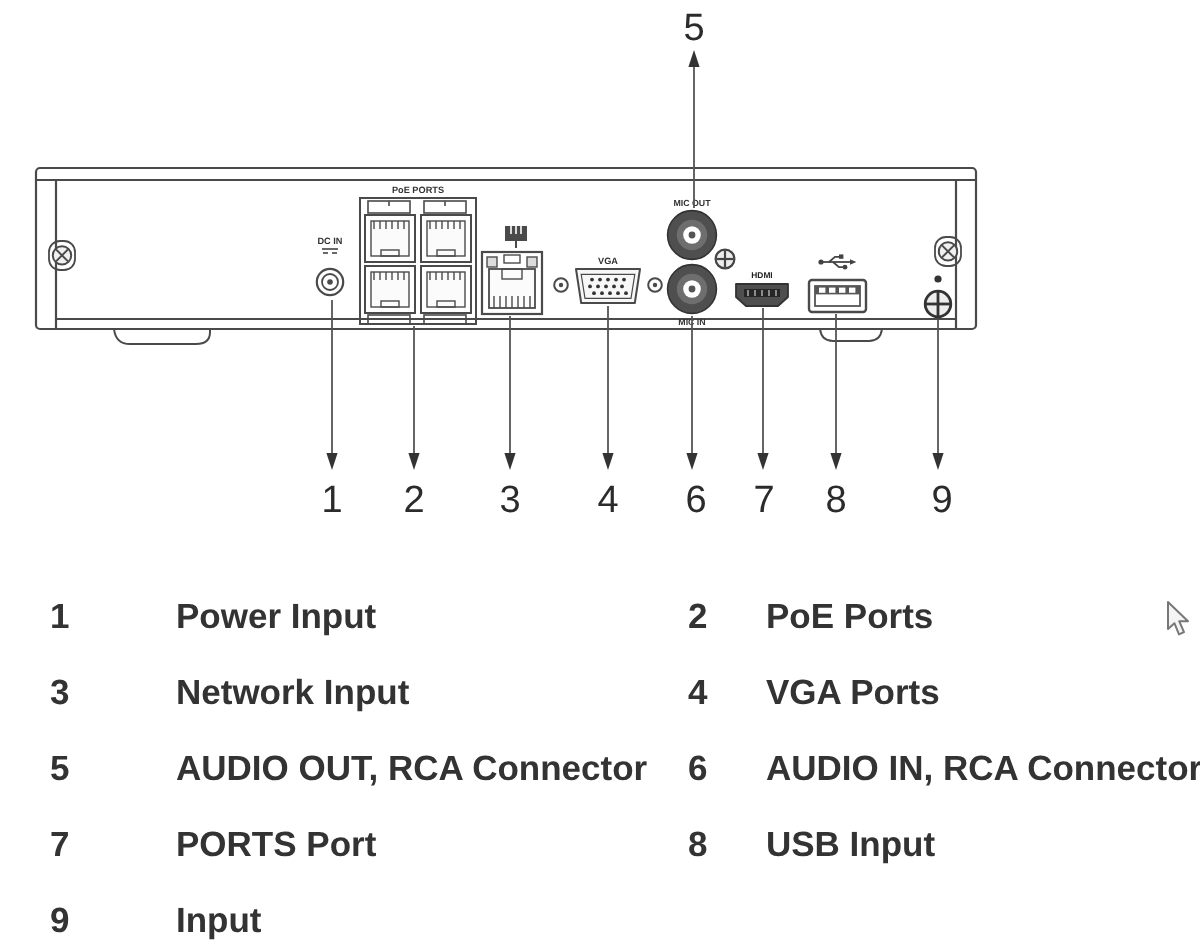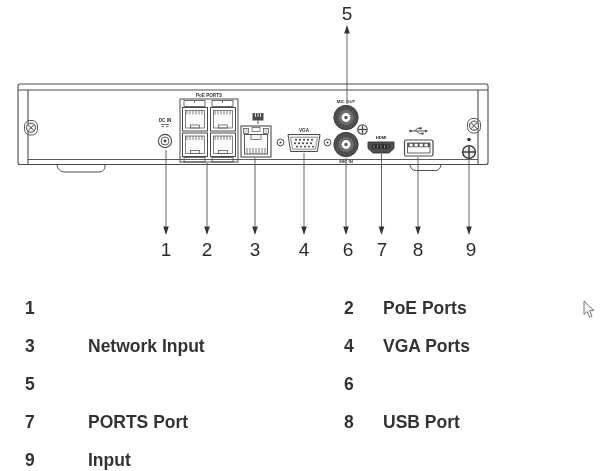--- a/index.html
+++ b/index.html
@@ -225,27 +225,29 @@
       <text x="382" y="256">7</text>
       <text x="418" y="256">8</text>
       <text x="471" y="256">9</text>
     </g>
   </svg>
 
   <div class="legend">
     <div class="lcol lcol1">
       <div class="lrow">
         <span class="num">1</span>
+        <span class="lbl">Power Input</span>
       </div>
       <div class="lrow">
         <span class="num">3</span>
         <span class="lbl">Network Input</span>
       </div>
       <div class="lrow">
         <span class="num">5</span>
+        <span class="lbl">AUDIO OUT, RCA Connector</span>
       </div>
       <div class="lrow">
         <span class="num">7</span>
         <span class="lbl">PORTS Port</span>
       </div>
       <div class="lrow">
         <span class="num">9</span>
         <span class="lbl">Input</span>
       </div>
     </div>
@@ -253,24 +255,25 @@
       <div class="lrow">
         <span class="num">2</span>
         <span class="lbl">PoE Ports</span>
       </div>
       <div class="lrow">
         <span class="num">4</span>
         <span class="lbl">VGA Ports</span>
       </div>
       <div class="lrow">
         <span class="num">6</span>
+        <span class="lbl">AUDIO IN, RCA Connector</span>
       </div>
       <div class="lrow">
         <span class="num">8</span>
-        <span class="lbl">USB Port</span>
+        <span class="lbl">USB Input</span>
       </div>
     </div>
   </div>
 
   <svg class="cursor" viewBox="0 0 14 19">
     <path d="M1,1 L1,14.5 L4.2,11.6 L6.5,17.2 L9,16.1 L6.6,10.6 L11,10.6 Z" fill="#f4f4f4" stroke="#777" stroke-width="1" stroke-linejoin="round"></path>
   </svg>
 
 </div>
 

